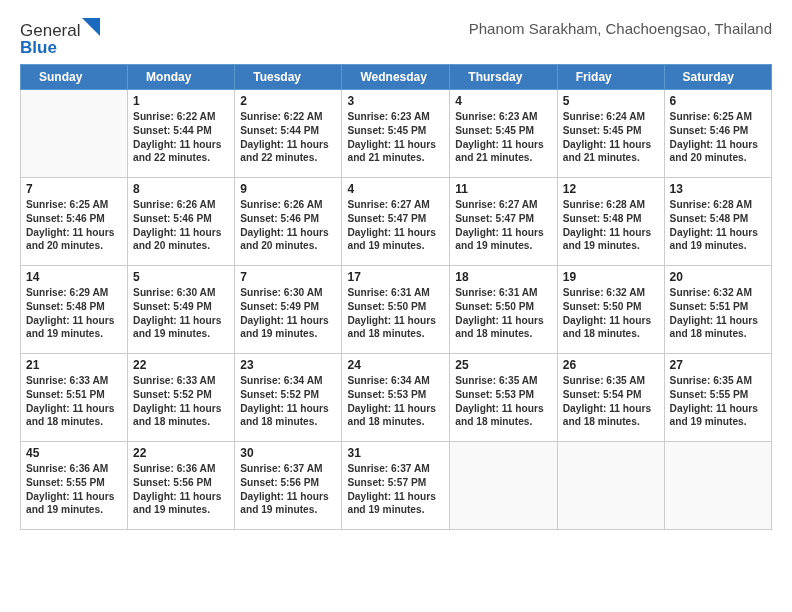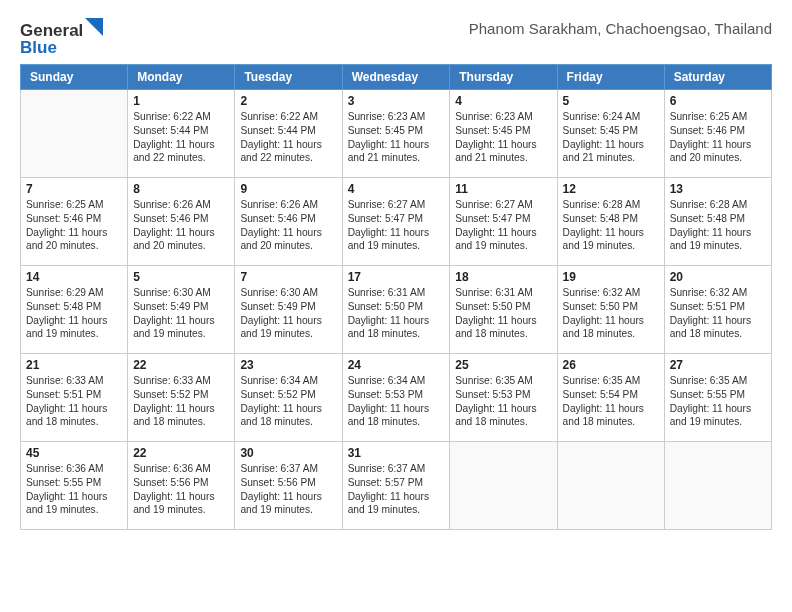--- a/index.html
+++ b/index.html
@@ -43,21 +43,21 @@
     .calendar {
       width: 100%;
       border-collapse: collapse;
       margin-top: 8px;
       font-size: 11px;
     }
     .calendar thead tr th {
       background: #3a7abf;
       color: #fff;
       text-align: left;
-      padding: 5px 9px;
+      padding: 5px 18px;
       font-size: 12px;
       font-weight: bold;
       border: 1px solid #5a9ad0;
     }
     .calendar tbody tr td {
       border: 1px solid #ccc;
       vertical-align: top;
       padding: 4px 5px;
       width: 108px;
       min-height: 72px;
@@ -72,31 +72,32 @@
       font-weight: bold;
       font-size: 12px;
       display: block;
       margin-bottom: 2px;
       color: #222;
     }
     .day-info {
       font-size: 10.2px;
       color: #333;
       line-height: 1.35;
+      font-weight: bold;
     }
   </style>
 </head>
 <body>
 
 <div class="page">
   <div class="header">
     <div class="logo">
   <div style="display:flex;align-items:center;gap:0;">
     <div style="line-height:1;">
-      <span style="font-size:17px;font-weight:bold;color:#333;">General</span><span style="display:inline-block;margin-left:2px;"><svg width="18" height="18" viewBox="0 0 18 18">
+      <span style="font-size:17px;font-weight:normal;color:#333;">General</span><span style="display:inline-block;margin-left:2px;"><svg width="18" height="18" viewBox="0 0 18 18">
                 <polygon points="0,0 18,0 18,18" fill="#1a6abf"></polygon>
               </svg></span><br>
       <span style="font-size:17px;font-weight:bold;color:#1a6abf;">Blue</span>
     </div>
   </div>
 </div>
     <div class="title-block">
       <div class="subtitle">Phanom Sarakham, Chachoengsao, Thailand</div>
     </div>
   </div>

